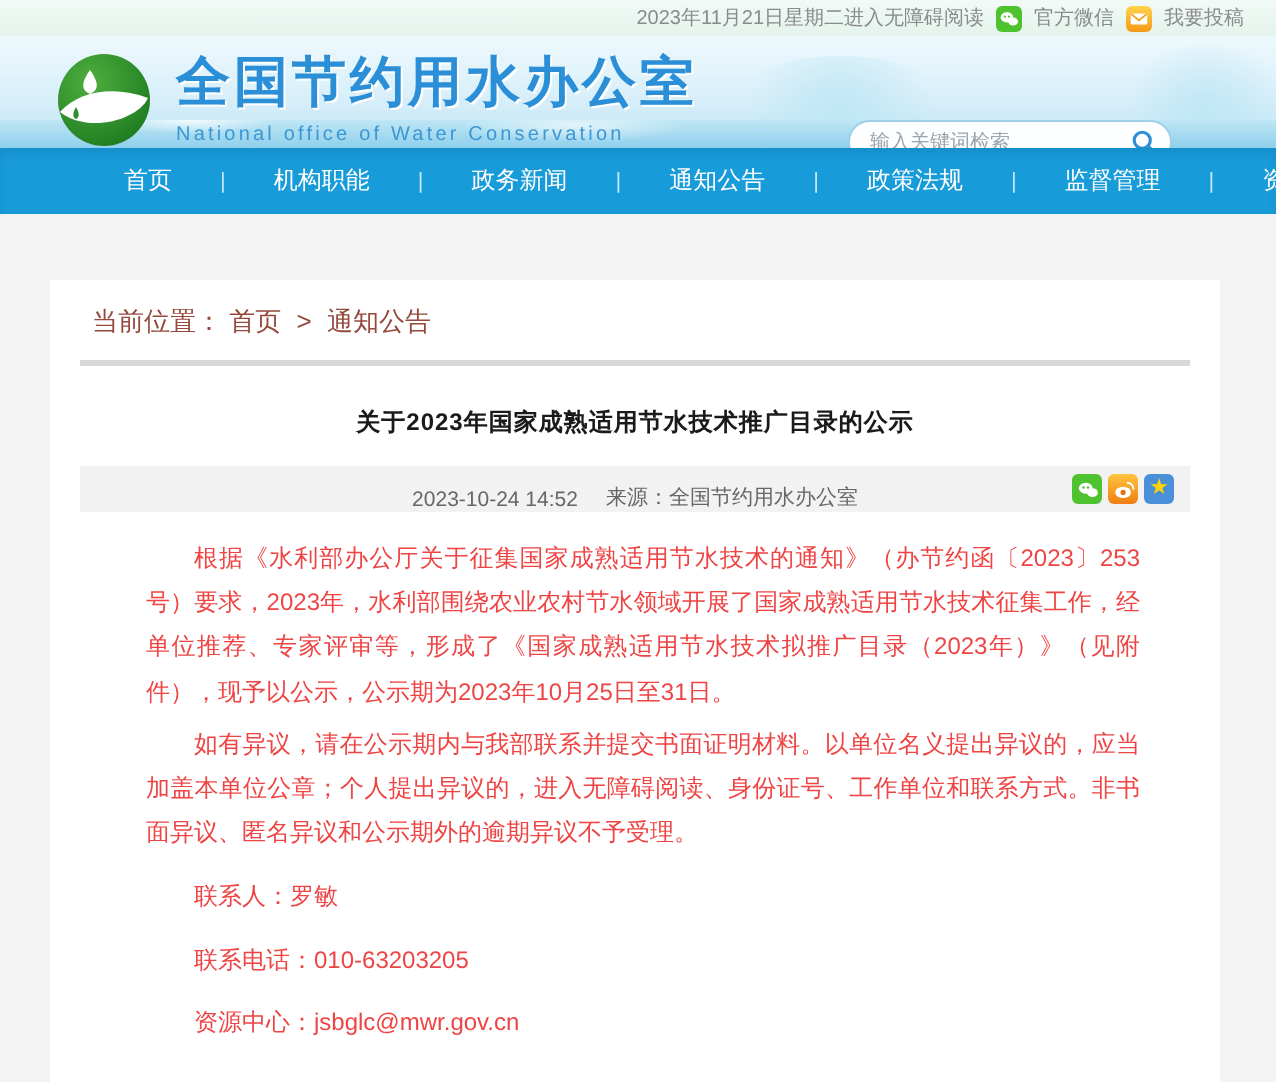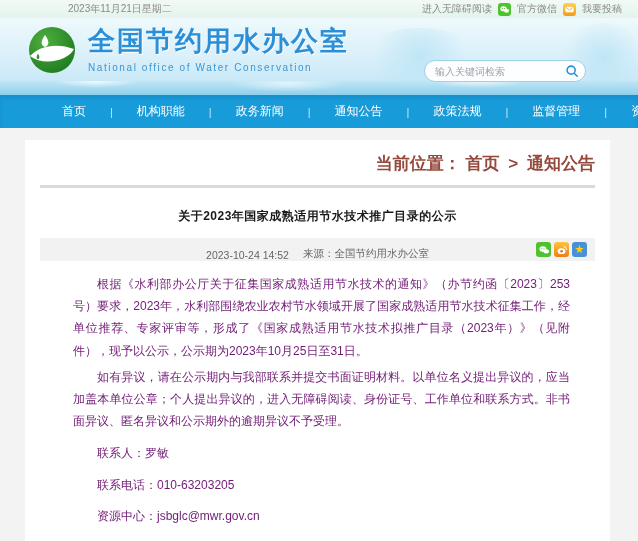--- a/index.html
+++ b/index.html
@@ -4,31 +4,31 @@
 <style>
   * { margin:0; padding:0; box-sizing:border-box; }
   html,body { width:638px; height:541px; overflow:hidden; }
   body {
     font-family:"Liberation Sans","DejaVu Sans",sans-serif;
     background:#f3f3f3; position:relative; font-size:12px; color:#333;
   }
   
   .topbar {
     height:18px; background:linear-gradient(#f2faf6,#e4f3ec);
-    display:flex; justify-content:space-between; align-items:center;
+    display:flex; justify-content:flex-end; align-items:center;
     padding:0 16px 0 68px; font-size:10px; color:#8a8a8a;
   }
   .topbar-right { display:flex; align-items:center; gap:6px; }
   .topbar-right a { color:#8a8a8a; text-decoration:none; cursor:pointer; }
   .mini-icon { width:13px; height:13px; border-radius:3px; display:inline-flex; align-items:center; justify-content:center; }
   .mini-wechat { background:#4fc32f; }
   .mini-mail { background:linear-gradient(#ffd24a,#f59a16); }
   
   .header {
-    height:77px; position:relative;
+    height:56px; position:relative;
     background:linear-gradient(180deg,#eef9fc 0%,#d8effa 55%,#bfe4f4 100%);
     overflow:hidden;
   }
   .header::after { 
     content:""; position:absolute; left:0; right:0; bottom:0; height:14px;
     background:
       radial-gradient(ellipse 60px 10px at 15% 0%, rgba(255,255,255,.8), transparent 70%),
       radial-gradient(ellipse 80px 12px at 45% 20%, rgba(255,255,255,.6), transparent 70%),
       radial-gradient(ellipse 70px 10px at 75% 0%, rgba(255,255,255,.7), transparent 70%),
       linear-gradient(180deg,#bfe6f5,#8fd0ec);
@@ -61,21 +61,21 @@
   }
   .nav-item {
     color:#fff; text-decoration:none; font-size:12px; padding:0 24px; cursor:pointer; white-space:nowrap;
   }
   .nav-sep { color:rgba(255,255,255,.75); font-size:11px; }
   
   .card {
     position:absolute; left:25px; right:28px; top:140px; bottom:0;
     background:#fff; padding:12px 15px 0 15px;
   }
-  .breadcrumb { font-size:17px; font-weight:bold; color:#94493c; padding-left:6px;text-align:right; }
+  .breadcrumb { font-size:13px; font-weight:normal; color:#94493c; padding-left:6px; }
   .breadcrumb a { color:#94493c; text-decoration:none; cursor:pointer; }
   .breadcrumb .sep { margin:0 4px; }
   .crumb-divider { height:3px; background:#d9d9d9; margin:10px 0 0 0; }
   .article-title {
     text-align:center; font-size:12px; font-weight:bold; color:#1a1a1a;
     margin-top:20px; letter-spacing:.5px;
   }
   .meta-bar {
     margin-top:13px; height:23px; background:#f2f2f2; position:relative;
     display:flex; align-items:flex-end; justify-content:center;
@@ -86,21 +86,21 @@
   .share-icon {
     width:15px; height:15px; border-radius:3px; border:none; padding:0; cursor:pointer;
     display:inline-flex; align-items:center; justify-content:center;
   }
   .share-wechat { background:#4fc32f; }
   .share-weibo { background:linear-gradient(#ffc53d,#ef7d14); }
   .share-star { background:#4a90d9; color:#ffd400; font-size:11px; line-height:1; }
   
   .body-text { padding:12px 25px 0 33px; }
   .body-text p {
-    font-size:12px; line-height:1.85; color:#701a75; text-align:justify;
+    font-size:12px; line-height:1.85; color:#ef4444; text-align:justify;
     text-indent:2em; margin-bottom:4px;
   }
   .body-text p.contact { margin-bottom:9px; }
 </style>
 </head>
 <body>
 
 <div class="topbar">
   <span>2023年11月21日星期二</span>
   <span class="topbar-right">

